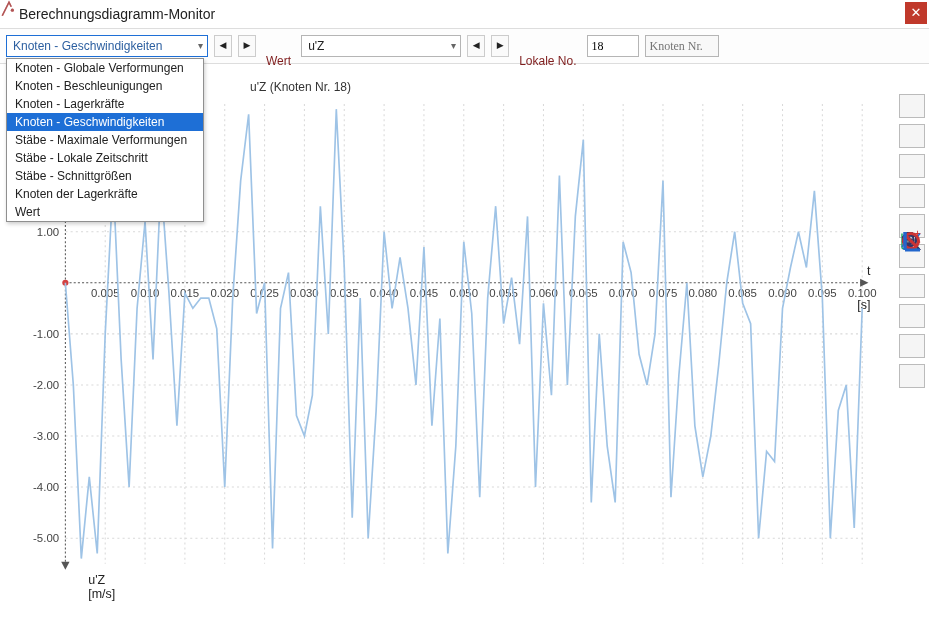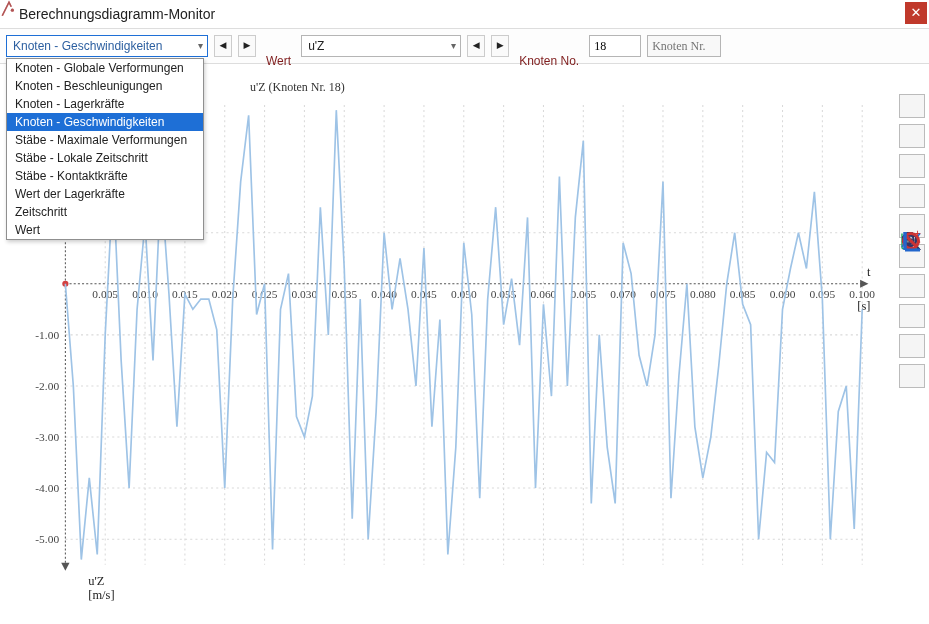--- a/index.html
+++ b/index.html
@@ -18,21 +18,21 @@
   .txtin.wide{width:64px;}
   .pickbtn{width:18px;height:18px;cursor:pointer;}
   
   .dropdown{position:absolute;left:6px;top:58px;width:196px;border:1px solid #8f8f8f;background:#fff;z-index:20;box-shadow:1px 2px 4px rgba(0,0,0,.2);}
   .dropdown div{padding:2px 8px;font-size:12px;cursor:pointer;white-space:nowrap;}
   .dropdown div.sel{background:#1e6fd6;color:#fff;}
   
   .sidetb{position:absolute;right:6px;top:94px;width:24px;display:flex;flex-direction:column;gap:6px;}
   .sidetb .tbtn{width:24px;height:22px;border:1px solid #bbb;background:#f5f5f5;display:flex;align-items:center;justify-content:center;cursor:pointer;}
   
-  .chartwrap{position:absolute;left:30px;top:80px;right:46px;bottom:18px;font-family:Liberation Serif, serif;}
+  .chartwrap{position:absolute;left:30px;top:80px;right:46px;bottom:18px;}
   .ctitle{font-size:12px;color:#333;padding-left:220px;margin-bottom:4px;}
   .plot{position:relative;width:100%;height:calc(100% - 22px);}
   svg{position:absolute;inset:0;width:100%;height:100%;}
   .grid line{stroke:#d9d9d9;stroke-width:1;stroke-dasharray:2 3;}
   .axis line,.axis path{stroke:#555;stroke-width:1;fill:none;}
   .series{stroke:#9ec3e6;stroke-width:1.6;fill:none;}
   .ticklbl{font-size:11px;fill:#444;}
   .axlbl{font-size:12px;fill:#222;}
   .origin-dot{fill:#d34040;}
 </style>
@@ -54,43 +54,42 @@
   </div>
   <div class="navbtn">◀</div>
   <div class="navbtn">▶</div>
   <span class="lbl">Wert</span>
   <div class="combo" style="width:134px;color:#222">
     <span>u'Z</span>
     <span class="chev">▾</span>
   </div>
   <div class="navbtn">◀</div>
   <div class="navbtn">▶</div>
-  <span class="lbl">Knoten No.</span>
+  <span class="lbl">Lokale No.</span>
   <input class="txtin" value="18" style="">
   <svg class="pickbtn" viewBox="0 0 16 16">
         <path d="M2 14 L8 2 L10 6" stroke="#c33" stroke-width="1.4" fill="none"></path>
         <circle cx="11" cy="9" r="1.4" fill="#c33"></circle>
       </svg>
   <input class="txtin wide" style="color: rgb(136, 136, 136);" disabled="" placeholder="Knoten Nr.">
   <svg class="pickbtn" style="opacity:.4" viewBox="0 0 16 16">
         <path d="M2 14 L8 2 L10 6" stroke="#888" stroke-width="1.4" fill="none"></path>
         <circle cx="11" cy="9" r="1.4" fill="#888"></circle>
       </svg>
 </div>
 
 <div class="dropdown" id="dd">
       <div>Knoten - Globale Verformungen</div>
       <div>Knoten - Beschleunigungen</div>
       <div>Knoten - Lagerkräfte</div>
       <div class="sel">Knoten - Geschwindigkeiten</div>
       <div>Stäbe - Maximale Verformungen</div>
       <div>Stäbe - Lokale Zeitschritt</div>
-      <div>Stäbe - Kontaktkräfte</div>
-      <div>Wert der Lagerkräfte</div>
-      <div>Zeitschritt</div>
+      <div>Stäbe - Schnittgrößen</div>
+      <div>Knoten der Lagerkräfte</div>
       <div>Wert</div>
     </div>
 
 <div class="sidetb" id="sidetb">
       <div class="tbtn">
         <span style="width:16px;height:16px;display:inline-block">
           <svg viewBox="0 0 16 16">
             <polyline points="2,13 2,3" stroke="#2a6" fill="none"></polyline>
             <polyline points="2,13 14,13" stroke="#2a6" fill="none"></polyline>
             <polyline points="3,10 6,6 9,9 13,4" stroke="#26c" fill="none"></polyline>

